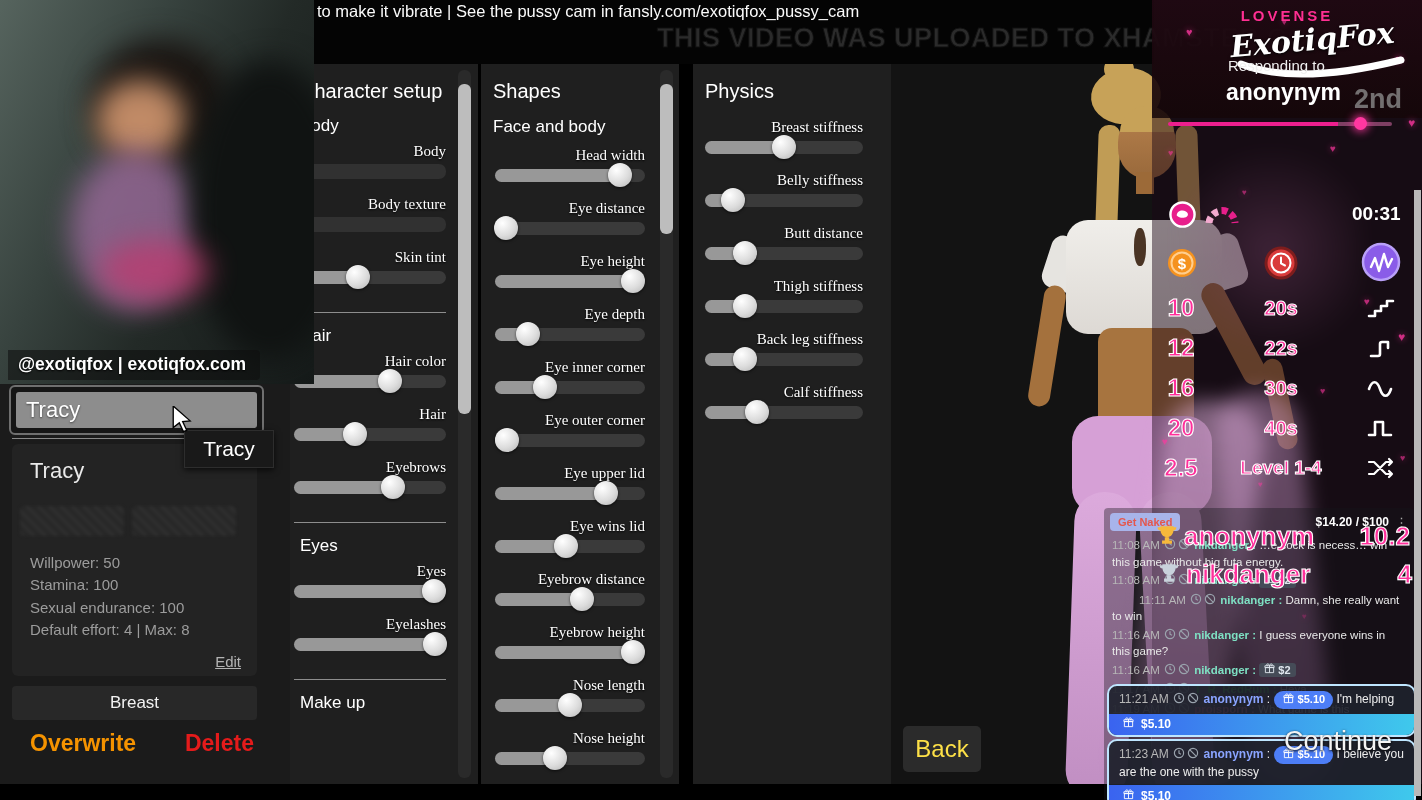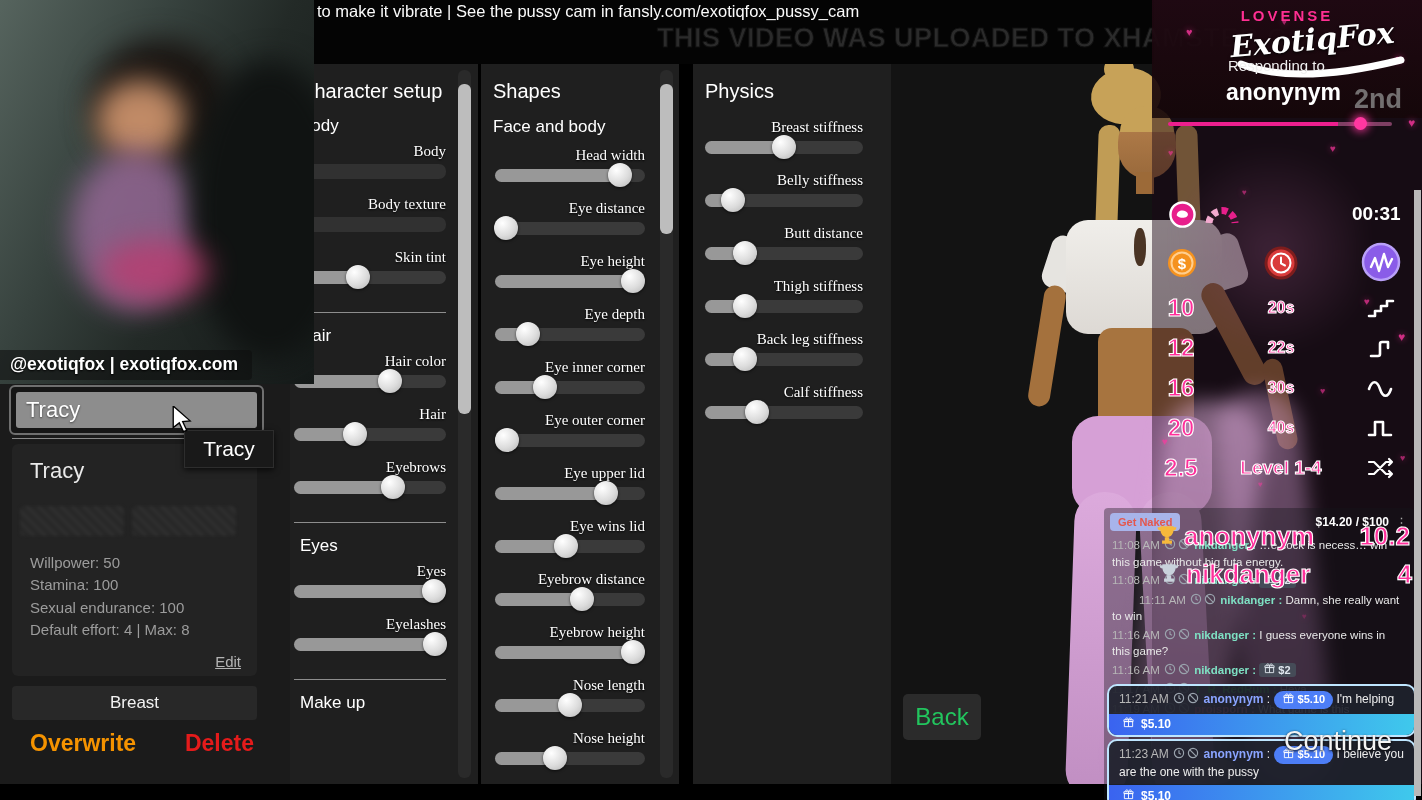--- a/index.html
+++ b/index.html
@@ -32,29 +32,29 @@
                 background:linear-gradient(90deg,#ec1f8e 0 76%,#7e3f63 76% 100%);}
   #lov-progress .dot{position:absolute;top:-5px;width:13px;height:13px;border-radius:50%;background:#ff37a0;
                      box-shadow:0 0 8px 2px rgba(255,55,160,.8);}
   #toy-icon{position:absolute;left:16px;top:200px;z-index:3;}
   #gauge-icon{position:absolute;left:52px;top:203px;z-index:3;}
   #timer{position:absolute;left:200px;top:203px;font-size:19px;font-weight:bold;color:#fff;z-index:3;}
   .bigicon{position:absolute;z-index:3;}
   #tip-rows{position:absolute;left:0;top:288px;width:258px;z-index:3;}
   .tip-row{display:flex;align-items:center;height:40px;}
   .tip-amt{width:58px;text-align:center;font-size:24px;}
-  .tip-dur{flex:1;text-align:center;font-size:16px;}
+  .tip-dur{flex:1;text-align:center;font-size:20px;}
   .tip-dur.small{font-size:19px;}
   .tip-icn{width:58px;display:flex;justify-content:center;}
   .pk{color:#ff2f9b;font-weight:800;-webkit-text-stroke:1.1px #ffffff;}
   
   #webcam{position:absolute;left:0;top:0;width:314px;height:384px;z-index:10;overflow:hidden;
           background:linear-gradient(115deg,#56645e,#37423e 35%,#232a27 60%,#151a19);}
   #webcam .blob{position:absolute;border-radius:50%;filter:blur(14px);}
-  #webcam-caption{position:absolute;left:0;top:350px;padding:4px 14px 5px 10px;background:rgba(12,12,12,.55);
+  #webcam-caption{position:absolute;left:8px;top:350px;padding:4px 14px 5px 10px;background:rgba(12,12,12,.55);
                   font-size:17.5px;font-weight:bold;color:#fff;text-shadow:0 1px 2px #000;border-radius:0 4px 4px 0;}
   
   #left-panel{position:absolute;left:0;top:384px;width:290px;height:400px;background:#1b1b1b;z-index:3;}
   #name-box{position:absolute;left:9px;top:1px;width:251px;height:46px;border:2px solid #6f6f6f;border-radius:6px;background:#161616;}
   #name-field{position:absolute;left:5px;top:5px;right:5px;bottom:5px;background:#8d8d8d;border-radius:3px;
               font-size:22px;color:#fff;line-height:36px;padding-left:10px;text-shadow:0 1px 2px rgba(0,0,0,.5);}
   #lp-divider{position:absolute;left:12px;top:54px;width:245px;height:1px;background:#888;}
   #tooltip{position:absolute;left:184px;top:46px;width:88px;height:36px;background:#191919;border:1px solid #2d2d2d;
            box-shadow:0 2px 6px rgba(0,0,0,.7);color:#fff;font-size:21px;text-align:center;line-height:36px;z-index:4;}
   #char-card{position:absolute;left:12px;top:60px;width:245px;height:232px;background:#232323;border-radius:6px;}
@@ -84,22 +84,22 @@
   .srow .lbl{position:absolute;right:0;top:4px;font-size:15px;color:#fff;white-space:nowrap;text-shadow:0 1px 2px #000;}
   .track{position:absolute;left:0;right:0;top:26px;height:13px;background:#3a3a3a;border-radius:7px;}
   .track.sel{background:#313131;height:15px;top:25px;}
   .fill{position:absolute;left:0;top:0;bottom:0;background:#989898;border-radius:7px;}
   .knob{position:absolute;top:-6px;width:24px;height:24px;border-radius:50%;
         background:radial-gradient(circle at 35% 30%,#fff,#dcdcdc 55%,#b4b4b4);box-shadow:0 1px 3px rgba(0,0,0,.6);}
   .vscroll{position:absolute;top:6px;bottom:6px;width:13px;background:#2a2a2a;border-radius:6px;}
   .vscroll .vthumb{position:absolute;left:0;width:13px;background:#bdbdbd;border-radius:6px;}
   #setup-panel .vscroll{right:7px;} #shapes-panel .vscroll{right:6px;}
   
-  #back-btn{position:absolute;left:903px;top:694px;width:78px;height:46px;background:#2b2b2b;border-radius:5px;
-            font-size:24px;color:#22c55e;text-align:center;line-height:46px;z-index:4;}
+  #back-btn{position:absolute;left:903px;top:726px;width:78px;height:46px;background:#2b2b2b;border-radius:5px;
+            font-size:24px;color:#fde047;text-align:center;line-height:46px;z-index:4;}
   #continue-btn{position:absolute;left:1284px;top:726px;font-size:27px;color:#f4f4f4;z-index:12;text-shadow:0 1px 3px #000;}
   
   #chat{position:absolute;left:1104px;top:508px;width:310px;height:292px;background:rgba(20,22,26,.38);z-index:9;border-radius:4px 4px 0 0;}
   #chat-header{display:flex;align-items:center;padding:5px 6px 3px 6px;}
   #goal-pill{background:#a8b4ea;color:#e4574d;font-weight:bold;font-size:11px;padding:3px 8px;border-radius:4px;}
   #goal-amount{margin-left:auto;font-size:12px;font-weight:bold;color:#fff;}
   #chat-menu{color:#aaa;font-size:13px;margin-left:6px;}
   #chat-list{padding:4px 8px;font-size:11.5px;line-height:1.35;}
   .chat-line{margin-bottom:3px;color:#e8e8e8;}
   .c-time{color:#b7b7b7;}

